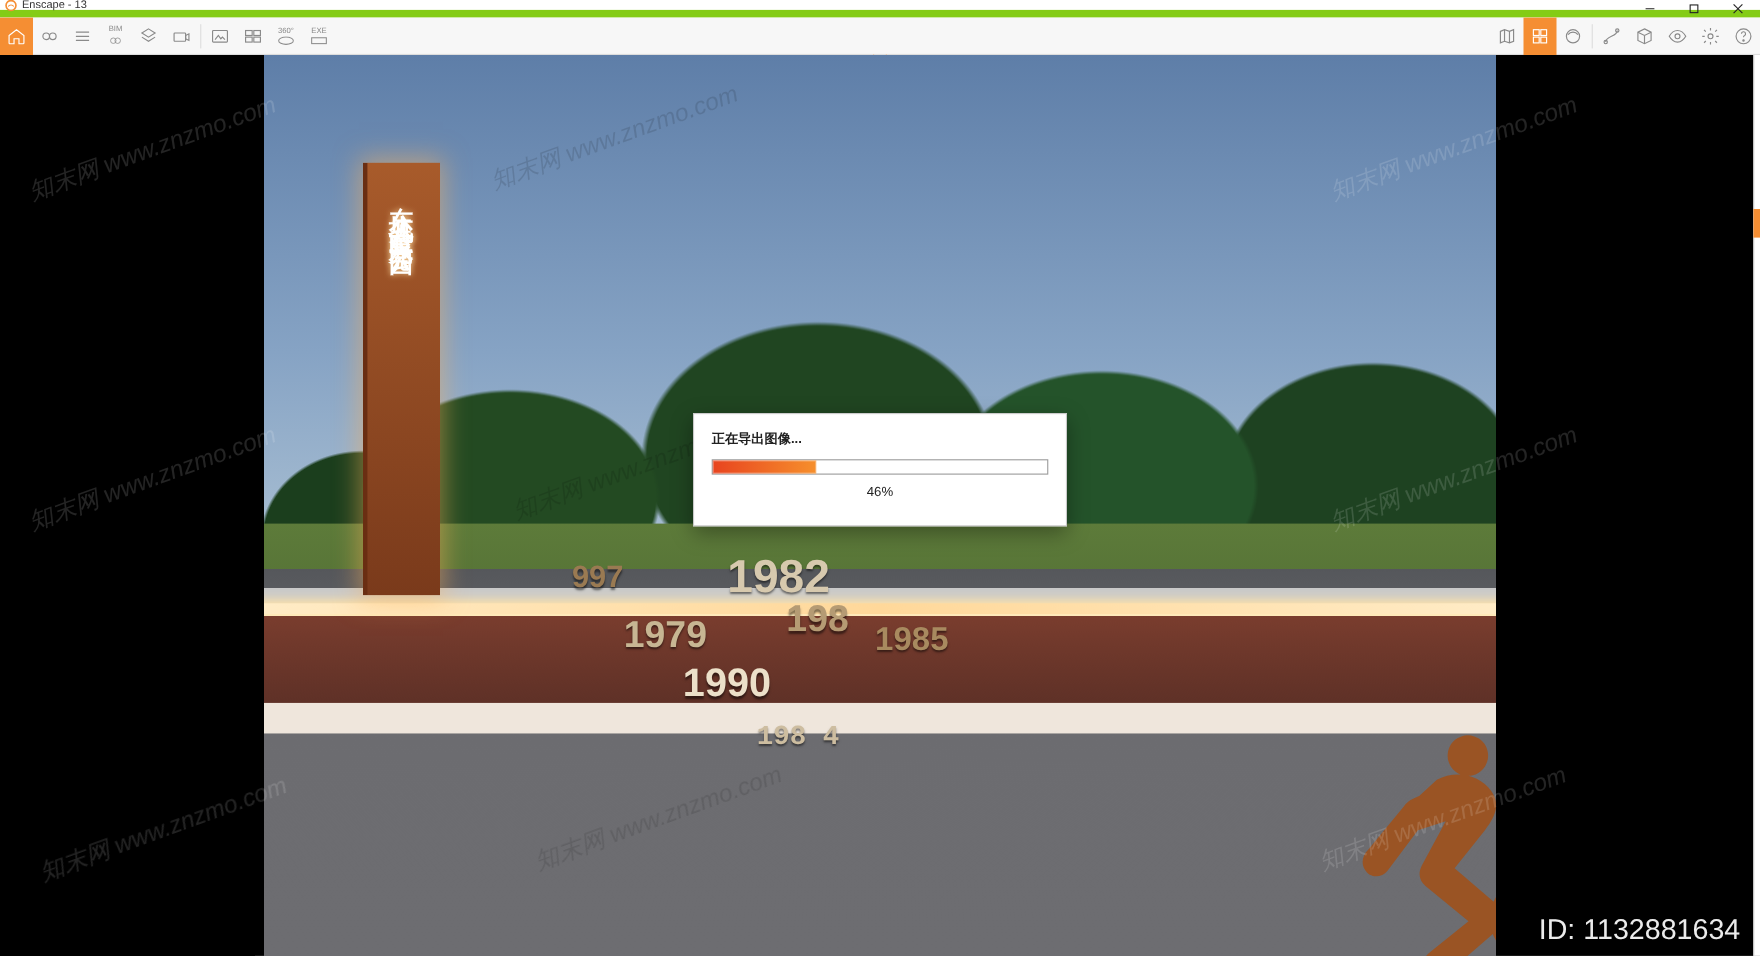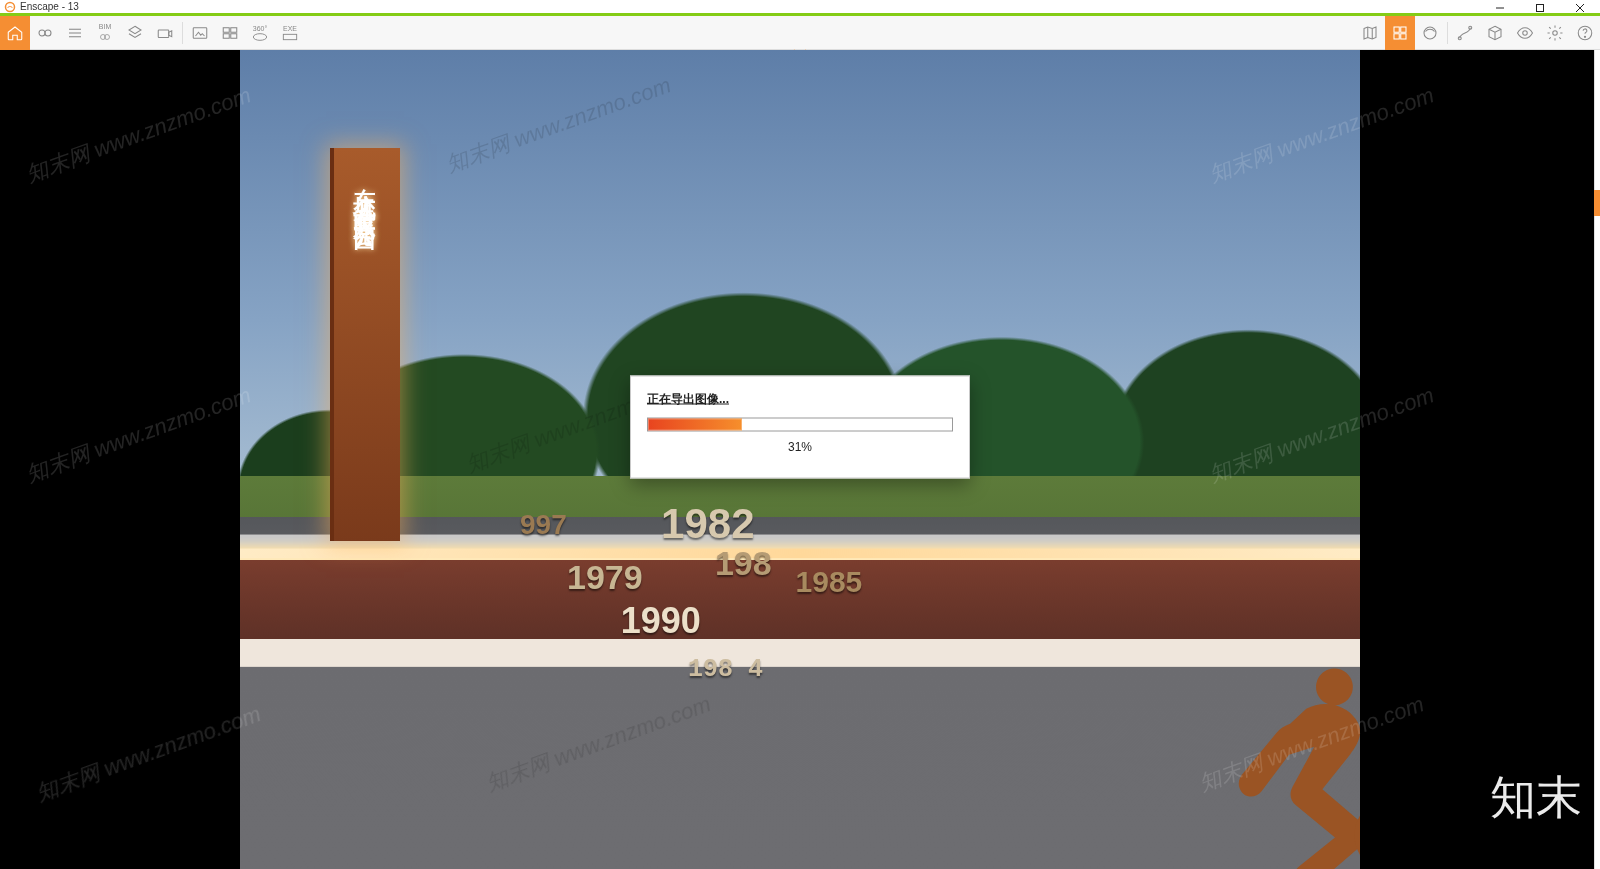--- a/index.html
+++ b/index.html
@@ -2,21 +2,21 @@
 <html><head>
 <meta charset="utf-8">
 <style>
   * { box-sizing: border-box; margin: 0; padding: 0; }
   html, body { width: 1600px; height: 869px; overflow: hidden; font-family: "Microsoft YaHei", Arial, sans-serif; background:#fff; }
 
   
   .titlebar {
     height: 16px;
     display: flex; align-items: center; justify-content: space-between;
-    background:#fff; border-bottom:3px solid #84cc16;
+    background:#fff; border-bottom:7px solid #84cc16;
     font-size:10px; color:#333; padding:0 0 0 4px;
   }
   .titlebar-left { display:flex; align-items:center; gap:4px; }
   .titlebar-left .logo { width:12px; height:12px; display:flex; align-items:center; justify-content:center; }
   .titlebar-left .logo svg { width:12px; height:12px; }
   .window-controls { display:flex; height:100%; }
   .window-controls .wc {
     width:40px; height:16px; display:flex; align-items:center; justify-content:center; color:#222;
   }
   .window-controls .wc svg { width:10px; height:10px; }
@@ -181,21 +181,21 @@
   }
 
   
   .modal {
     position:absolute; left:50%; top:46%; transform:translate(-50%,-50%);
     width:340px; background:#fff; border:1px solid #c9c9c9;
     box-shadow:0 6px 18px rgba(0,0,0,.35);
     padding:14px 16px 10px 16px;
     font-size:12px; color:#222;
   }
-  .modal .mtitle { font-weight:600; font-size:12px; margin-bottom:10px;text-decoration:underline; }
+  .modal .mtitle { font-weight:600; font-size:12px; margin-bottom:10px; }
   .progress {
     width:100%; height:14px; border:1px solid #9a9a9a; background:#fff;
     position:relative;
   }
   .progress-bar {
     height:100%;
     background:linear-gradient(to right,#e8441f 0%, #f68f2c 100%);
     box-shadow:inset 0 0 0 1px rgba(255,255,255,.3);
   }
   .progress-pct { text-align:center; margin:8px 0 14px 0; font-size:12px; }
@@ -417,27 +417,27 @@
   <div class="wm wm1">知末网 www.znzmo.com</div>
   <div class="wm wm2 dark">知末网 www.znzmo.com</div>
   <div class="wm wm3">知末网 www.znzmo.com</div>
   <div class="wm wm4">知末网 www.znzmo.com</div>
   <div class="wm wm5 dark">知末网 www.znzmo.com</div>
   <div class="wm wm6">知末网 www.znzmo.com</div>
   <div class="wm wm7">知末网 www.znzmo.com</div>
   <div class="wm wm8 dark">知末网 www.znzmo.com</div>
   <div class="wm wm9">知末网 www.znzmo.com</div>
 
-  <div class="brandbig">知末</div>
+  <div class="brandid">ID: 1132881634</div>
 
   <div class="rightstub">
     <div class="knob"></div>
   </div>
 
   <div class="modal">
     <div class="mtitle">正在导出图像...</div>
     <div class="progress">
       <div class="progress-bar" style="width:31%"></div>
     </div>
-    <div class="progress-pct">31%</div>
+    <div class="progress-pct">46%</div>
   </div>
 
 </div>
 
 </body></html>

